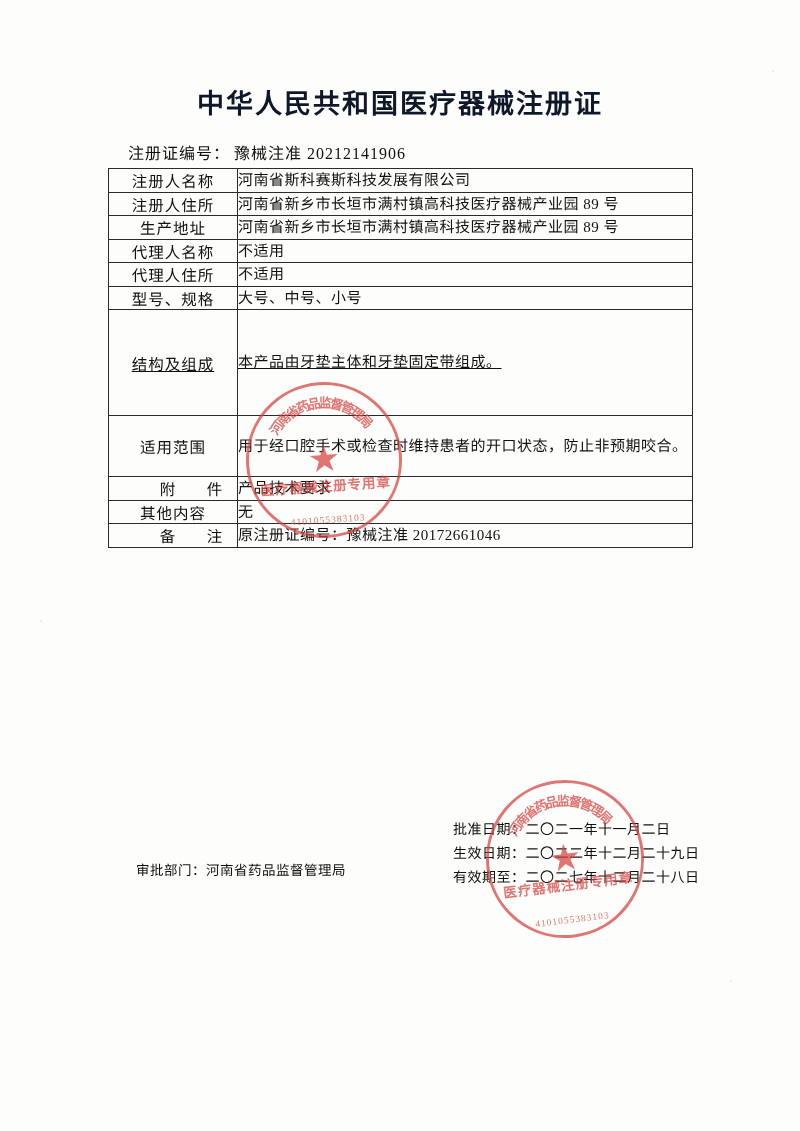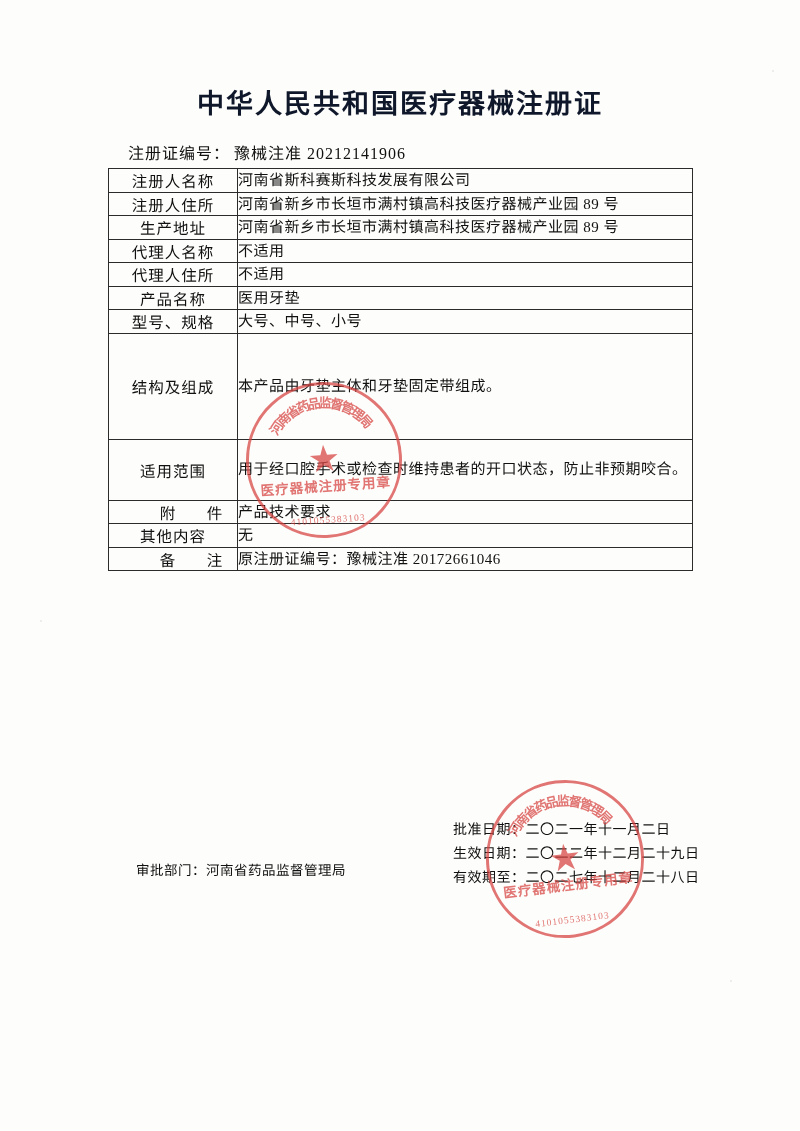--- a/index.html
+++ b/index.html
@@ -69,21 +69,21 @@
   }
   td.v {
     font-size: 15px;
     letter-spacing: 0.5px;
     color: #111;
     padding: 7px 6px 7px 10px;
     line-height: 1.5;
   }
   td.k.spaced { letter-spacing: 8px; text-indent: 8px; padding-left: 36px; }
 
-  .row-tall td { height: 105px; }
+  .row-tall td { height: 105px; text-decoration: underline; }
   .row-mid td { height: 60px; }
   .v-top { vertical-align: top; padding-top: 10px; }
 
   .struct-text { padding-top: 38px; }
 
   .footer {
     position: absolute;
     left: 0;
     top: 818px;
     width: 800px;
@@ -207,24 +207,20 @@
         <td class="k">生产地址</td>
         <td class="v">河南省新乡市长垣市满村镇高科技医疗器械产业园 89 号</td>
       </tr>
       <tr>
         <td class="k">代理人名称</td>
         <td class="v">不适用</td>
       </tr>
       <tr>
         <td class="k">代理人住所</td>
         <td class="v">不适用</td>
-      </tr>
-      <tr>
-        <td class="k">产品名称</td>
-        <td class="v">医用牙垫</td>
       </tr>
       <tr>
         <td class="k">型号、规格</td>
         <td class="v">大号、中号、小号</td>
       </tr>
       <tr class="row-tall">
         <td class="k">结构及组成</td>
         <td class="v struct-text">本产品由牙垫主体和牙垫固定带组成。</td>
       </tr>
       <tr class="row-mid">

